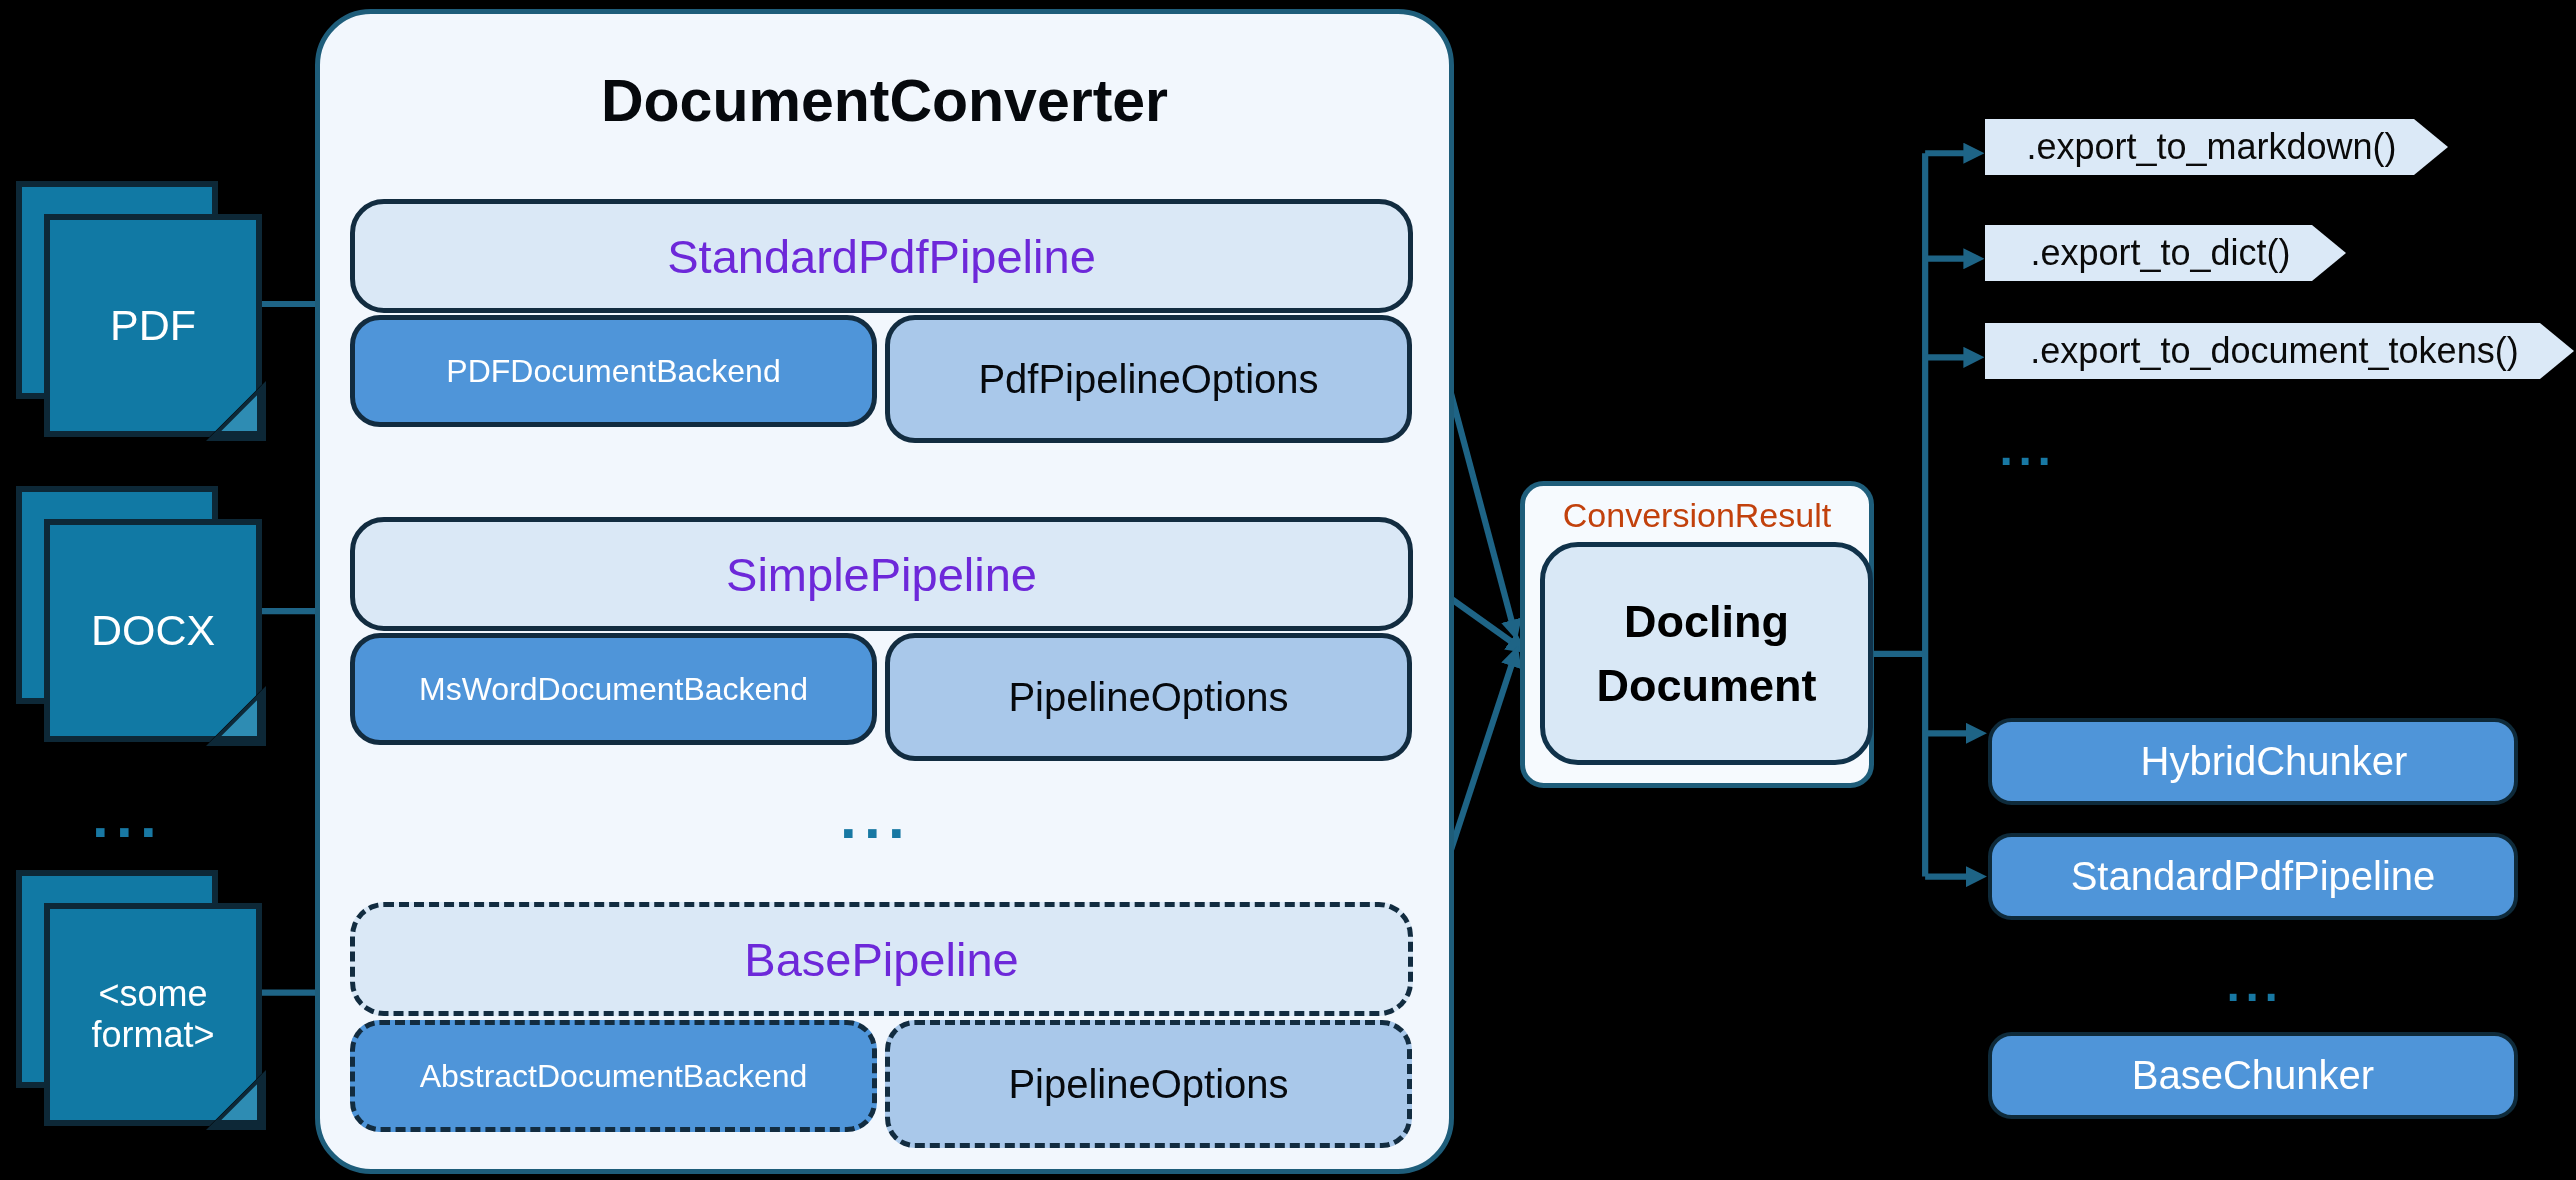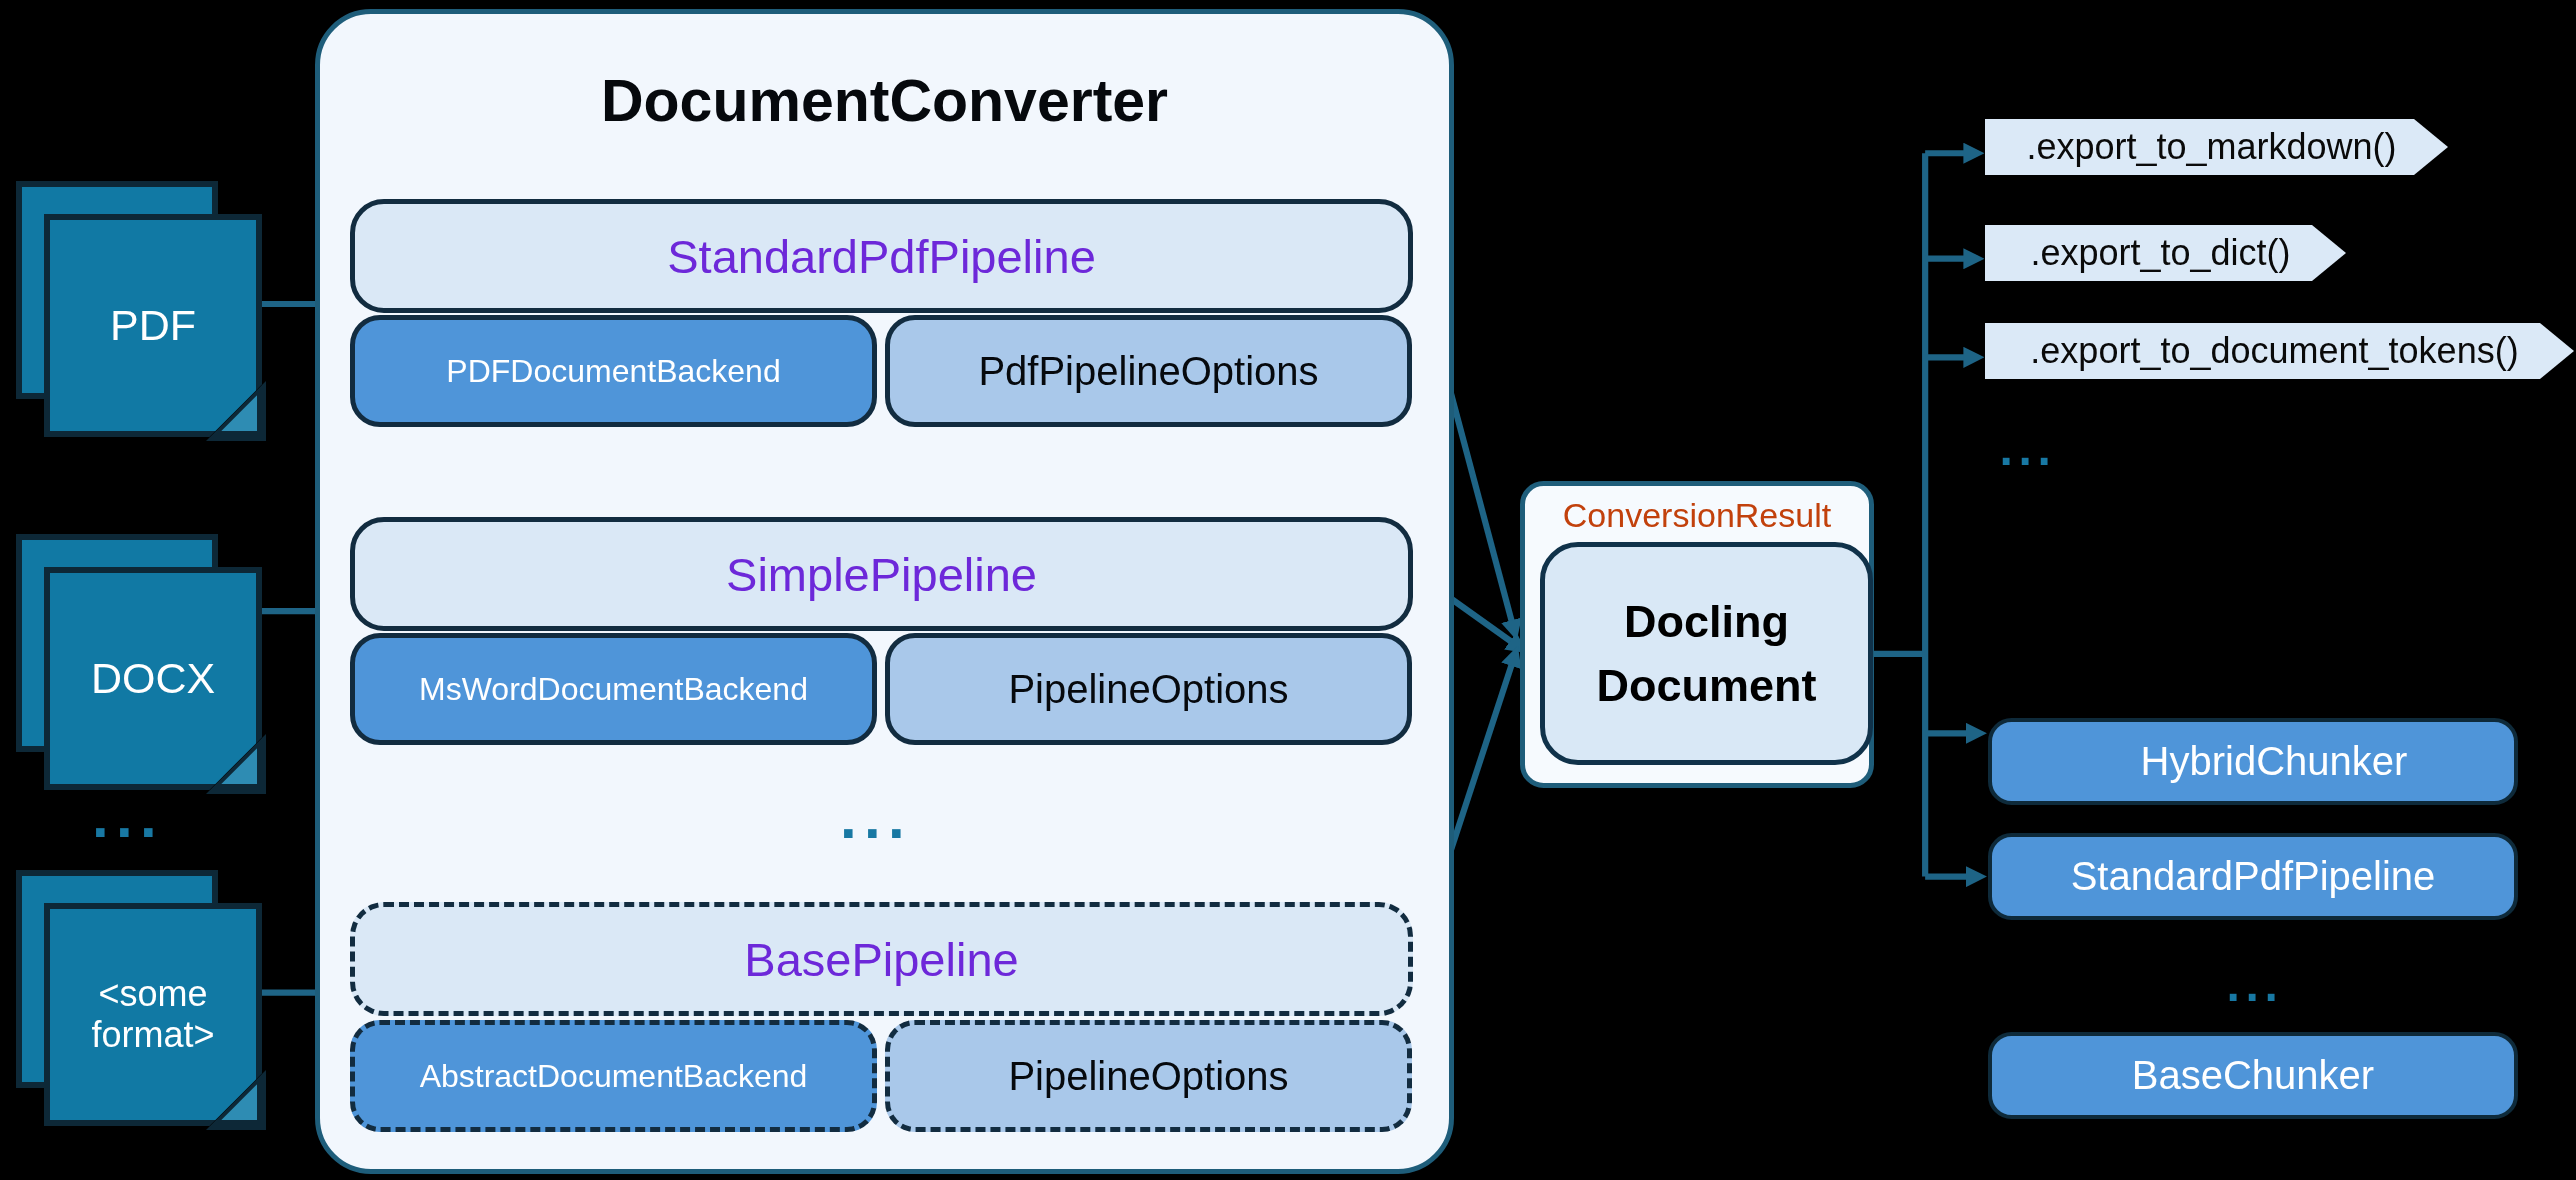--- a/index.html
+++ b/index.html
@@ -27,21 +27,21 @@
              background:#f2f7fd;border:5.6px solid #1e5d7a;border-radius:56px;}
   #converter-title{position:absolute;left:315px;top:67px;width:1139px;text-align:center;
                    font-size:59px;font-weight:bold;color:#06090d;}
 
   .pipe,.backend,.options{position:absolute;box-sizing:border-box;display:flex;align-items:center;
                    justify-content:center;border:5px solid #122c40;}
   .pipe{left:350px;width:1063px;height:114px;background:#dae8f6;border-radius:34px;
         font-size:47px;color:#6d28d9;}
   .backend{left:350px;width:527px;height:112px;background:#4f95d9;border-radius:30px;
         font-size:32px;color:#fff;}
-  .options{left:885px;width:527px;height:112px;background:#a9c8ea;border-radius:30px;
+  .options{left:885px;width:527px;height:128px;background:#a9c8ea;border-radius:30px;
         font-size:40px;color:#06090d;}
   .dashed{border-style:dashed;}
 
   
   #cr-box{position:absolute;left:1520px;top:481px;width:354px;height:307px;box-sizing:border-box;
           background:#f6fafe;border:5.6px solid #1e5d7a;border-radius:23.6px;}
   #cr-title{position:absolute;left:0;top:10px;width:100%;text-align:center;font-size:34px;color:#c2410c;}
   #docling{position:absolute;left:1540px;top:542px;width:333px;height:223px;box-sizing:border-box;
            background:#d9e8f6;border:5.6px solid #10324a;border-radius:38px;display:flex;
            flex-direction:column;align-items:center;justify-content:center;
@@ -99,21 +99,21 @@
       <div class="corner-fold">
           <i></i>
         </div>
       <div class="doc-label">
         <span>PDF</span>
         <span></span>
       </div>
     </div>
   </div>
 
-  <div class="docstack" style="left:16px;top:486px;margin-top:48px;">
+  <div class="docstack" style="left:16px;top:486px;">
     <div class="page back"></div>
     <div class="page front">
       <div class="corner-cut"></div>
       <div class="corner-fold">
           <i></i>
         </div>
       <div class="doc-label">
         <span>DOCX</span>
         <span></span>
       </div>

